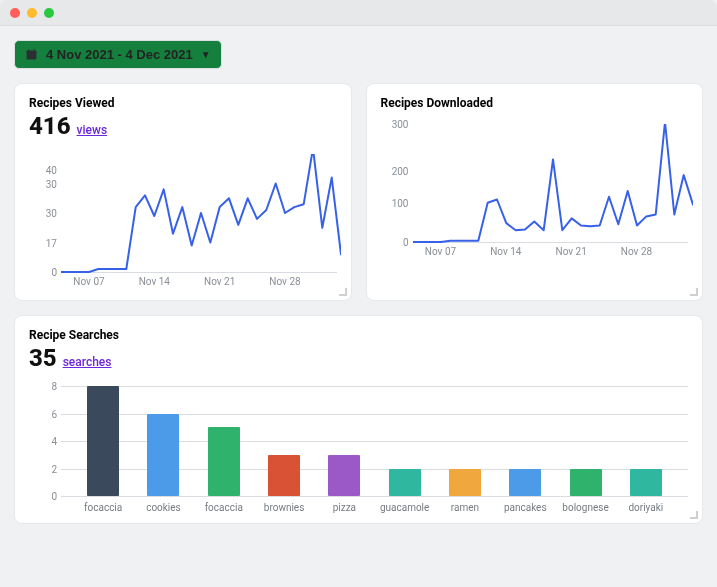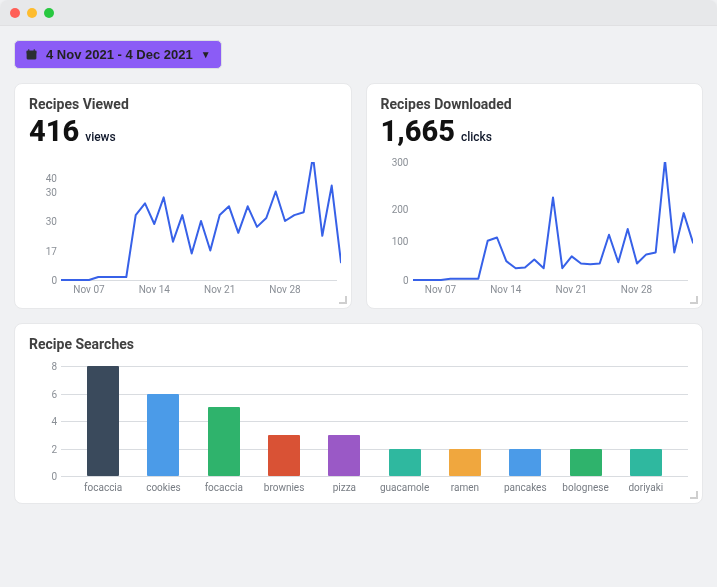--- a/index.html
+++ b/index.html
@@ -28,21 +28,21 @@
   .dot.red { background: #ff5f57; }
   .dot.yellow { background: #febc2e; }
   .dot.green { background: #28c840; }
 
   .content { padding: 14px; }
 
   .date-btn {
     display: inline-flex;
     align-items: center;
     gap: 8px;
-    background: #8b5cf6;
+    background: #15803d;
     border: 1px solid #dcdfe3;
     border-radius: 5px;
     padding: 6px 10px;
     font-size: 13px;
     font-weight: 600;
     color: #222;
     cursor: pointer;
   }
   .date-btn .cal-icon svg { display: block; }
   .date-btn .chev { font-size: 10px; }
@@ -56,39 +56,40 @@
     background: #fff;
     border: 1px solid #e7e8ea;
     border-radius: 8px;
     padding: 12px 14px 10px 14px;
     position: relative;
   }
   .card.small { flex: 1 1 0; min-width: 0; }
   .card.large { width: 100%; }
 
   .card-title {
-    font-size: 14px;
+    font-size: 12px;
     font-weight: 700;
-    color: #404040;
+    color: #000000;
   }
   .metric-line {
     display: flex;
     align-items: baseline;
     gap: 6px;
     margin-top: 2px;
   }
   .metric-value {
-    font-size: 29px;
+    font-size: 24px;
     font-weight: 800;
     color: #111;
   }
   .metric-unit {
     font-size: 12px;
-    color: #0f172a;
+    color: #6d28d9;
     font-weight: 500;
+    text-decoration: underline;
   }
 
   .chart-area {
     position: relative;
     margin-top: 14px;
   }
   .y-axis {
     position: absolute;
     left: 0;
     top: 0;
@@ -226,24 +227,20 @@
               <div class="x-tick-label" style="left: 93.3333px; top: 4px;">Nov 14</div>
               <div class="x-tick-label" style="left: 158.667px; top: 4px;">Nov 21</div>
               <div class="x-tick-label" style="left: 224px; top: 4px;">Nov 28</div>
             </div>
           </div>
         <div class="resize-handle"></div>
       </div>
 
       <div class="card small">
         <div class="card-title">Recipes Downloaded</div>
-        <div class="metric-line">
-          <span class="metric-value">1,665</span>
-          <span class="metric-unit">clicks</span>
-        </div>
         <div class="chart-area" id="chart-downloaded" style="height: 136px;">
             <div class="y-axis">
               <div class="y-tick-label" style="top: 118px;">0</div>
               <div class="y-tick-label" style="top: 78.6667px;">100</div>
               <div class="y-tick-label" style="top: 39.3333px; margin-top: 8px;">200</div>
               <div class="y-tick-label" style="top: 0px;">300</div>
             </div>
             <div class="plot" style="height: 118px; position: relative;">
               <div class="grid-line" style="top: 118px;"></div>
               <svg class="linepath" width="280" height="120" viewBox="0 0 280 120">
@@ -258,20 +255,24 @@
             </div>
           </div>
         <div class="resize-handle"></div>
       </div>
     </div>
 
     <div class="row">
 
       <div class="card large">
         <div class="card-title">Recipe Searches</div>
+        <div class="metric-line">
+          <span class="metric-value">35</span>
+          <span class="metric-unit">searches</span>
+        </div>
         <div class="chart-area" id="chart-searches" style="margin-top: 14px;">
             <div class="y-axis" style="bottom: 22px;">
               <div class="y-tick-label" style="top: 110px;">0</div>
               <div class="y-tick-label" style="top: 82.5px;">2</div>
               <div class="y-tick-label" style="top: 55px;">4</div>
               <div class="y-tick-label" style="top: 27.5px;">6</div>
               <div class="y-tick-label" style="top: 0px;">8</div>
             </div>
             <div class="plot bar-plot" style="height: 110px; position: relative;">
               <div class="grid-wrap">

